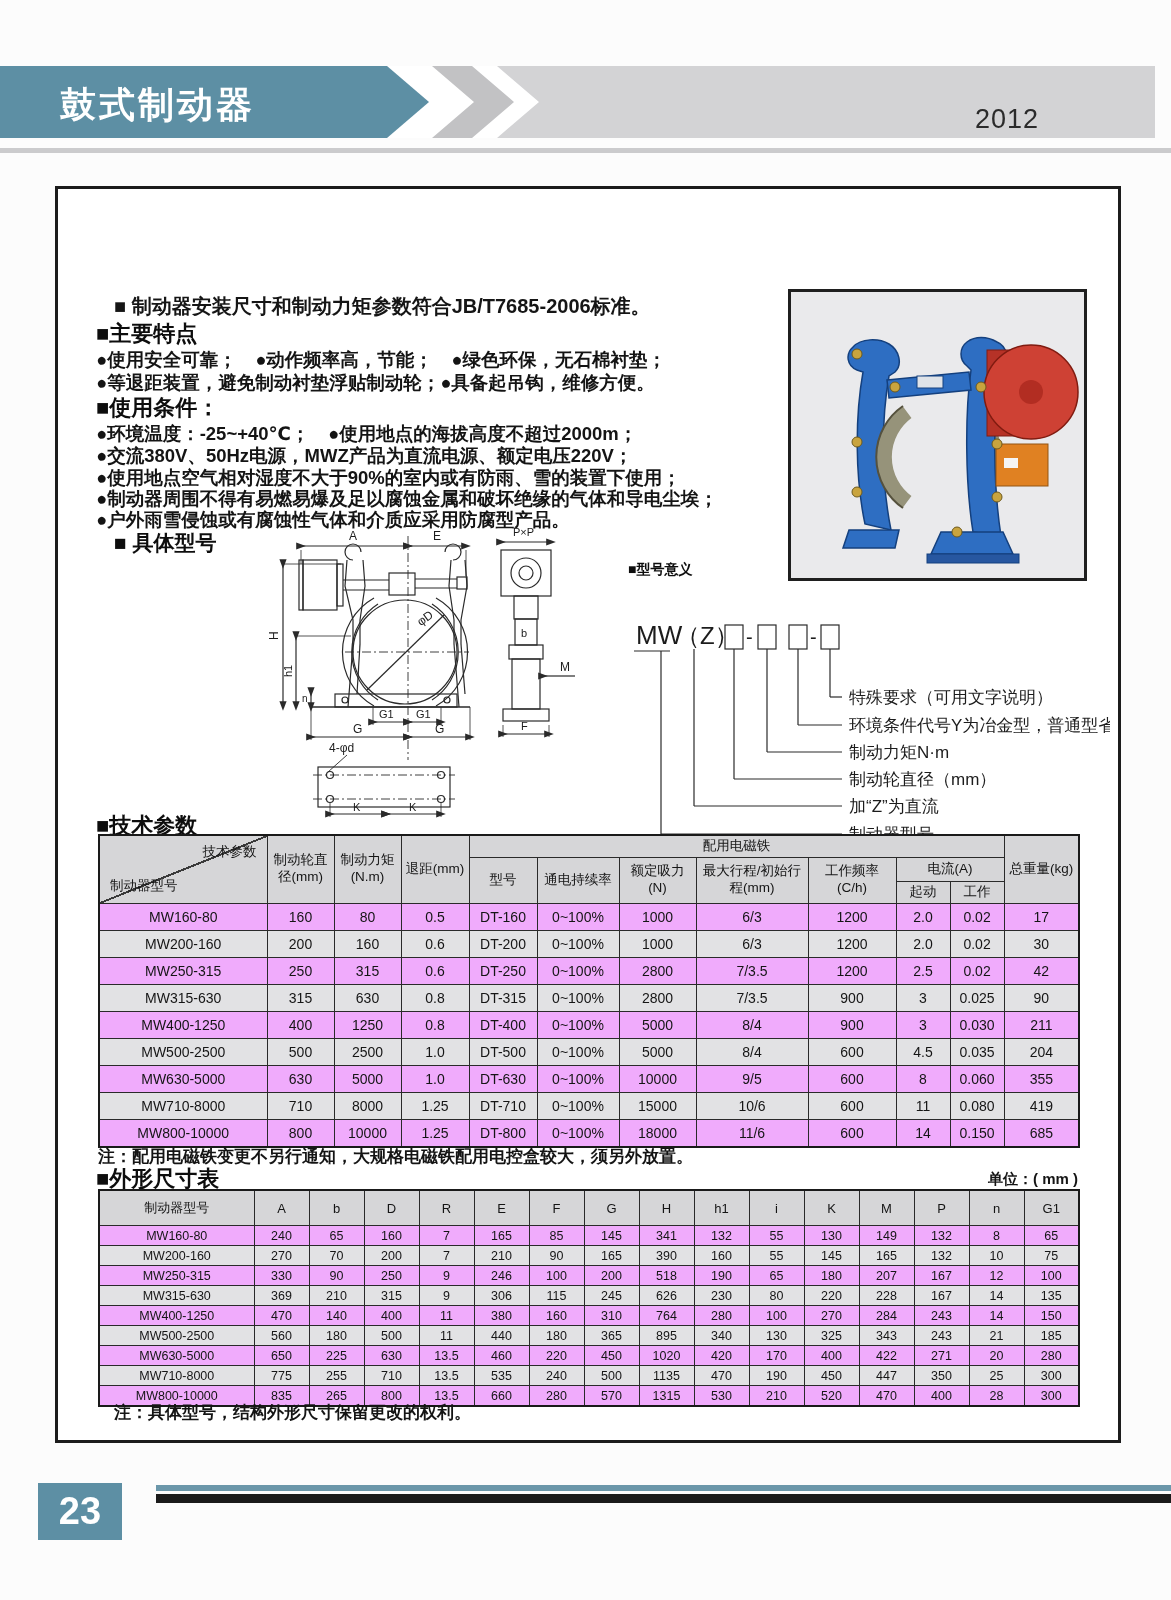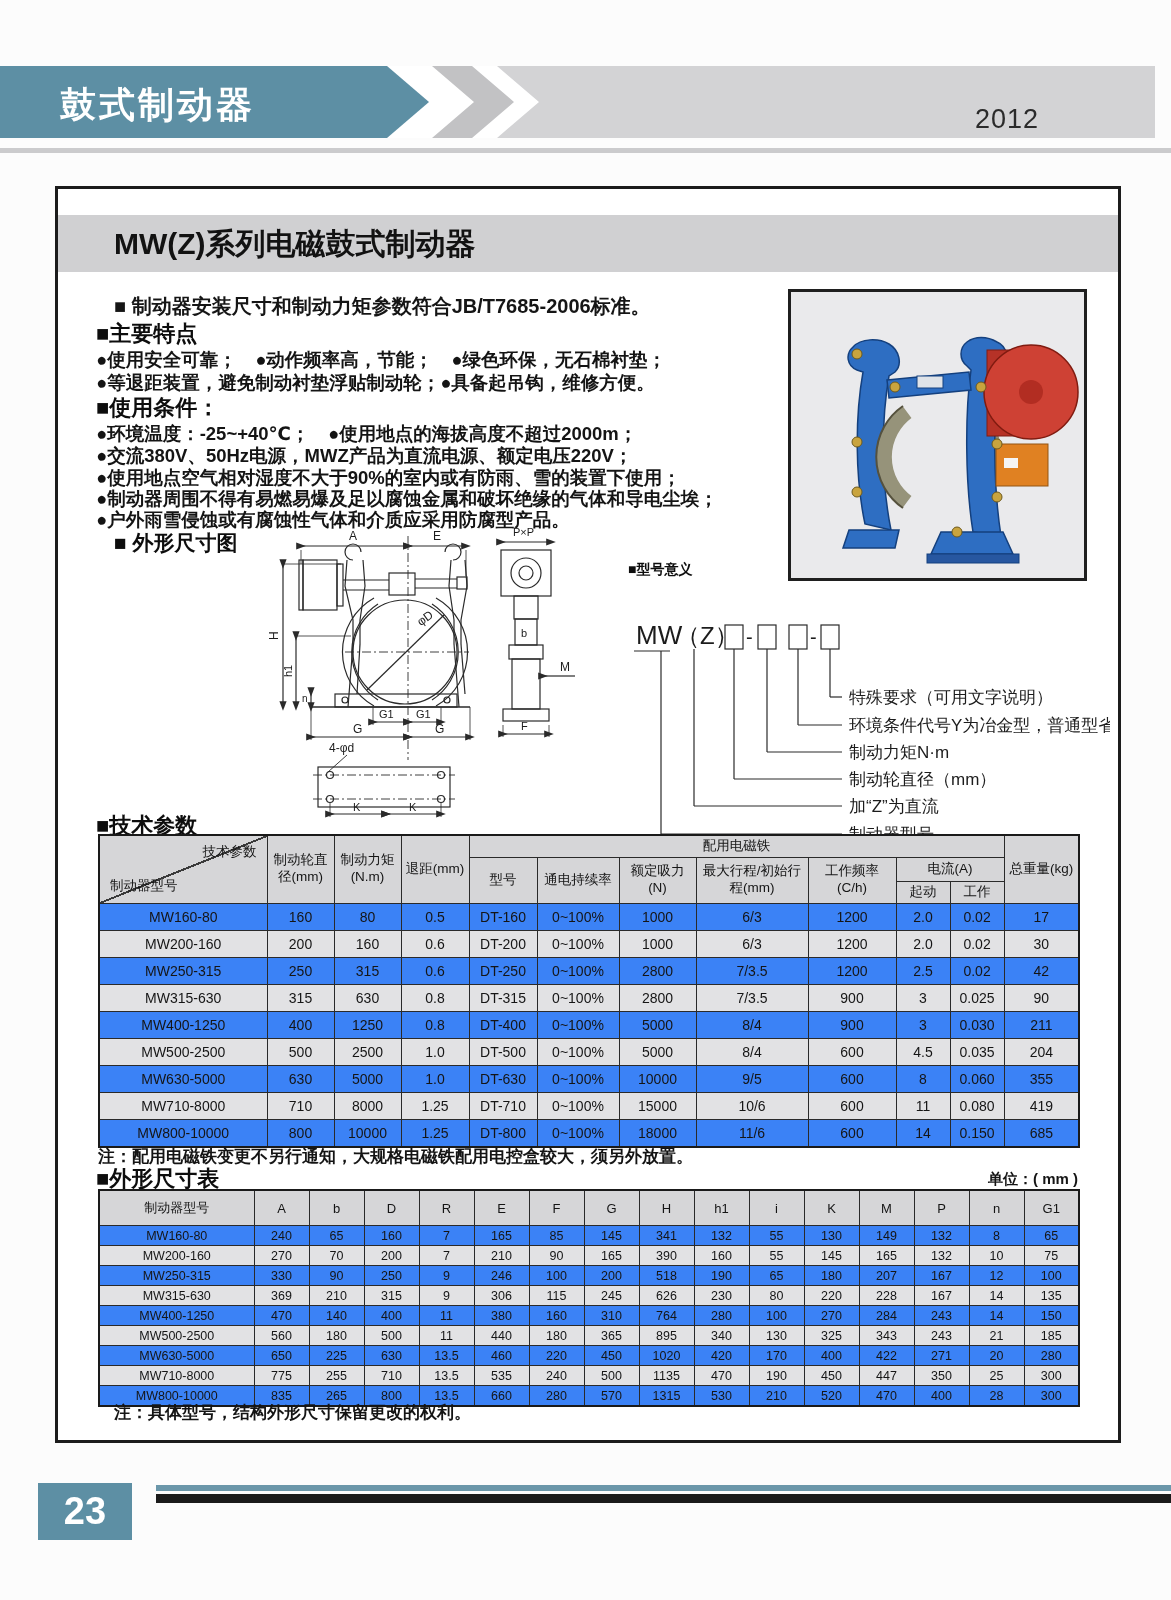--- a/index.html
+++ b/index.html
@@ -20,41 +20,41 @@
   .sec-head{font-size:22px;font-weight:800;color:#0d0d0d;}
   .bullet{font-size:18.5px;font-weight:600;color:#141414;}
 
   .draw-head{left:56px;top:340px;}
   .model-head{left:570px;top:372px;}
 
   .photo{left:730px;top:100px;width:293px;height:286px;border:3px solid #1f1f1f;background:#eaeaec;}
 
   
   .tbl-wrap{left:40px;width:980px;}
-  table{border-collapse:collapse;table-layout:fixed;width:100%;background:#3b82f6;}
+  table{border-collapse:collapse;table-layout:fixed;width:100%;background:#f0abfc;}
   th,td{border:1px solid #2a2a2a;text-align:center;vertical-align:middle;
         overflow:hidden;padding:0 2px;}
   thead th{background:#d6d6d8;font-weight:normal;}
   tbody tr:nth-child(even){background:#e2e2e4;}
   .tech{border:2px solid #1a1a1a;}
   .tech thead th{font-size:13.5px;line-height:1.25;}
   .tech tbody td{font-size:14px;height:26px;}
   .tech .h1{height:22px;}.tech .h2{height:24px;}.tech .h3{height:22px;}
   .dim{border:2px solid #1a1a1a;}
   .dim thead th{font-size:13px;height:34px;}
   .dim tbody td{font-size:12.5px;height:19px;}
   .corner{position:relative;padding:0;
     background-image:linear-gradient(to bottom right,transparent calc(50% - 1px),#3a3a3a calc(50% - 1px),#3a3a3a calc(50% + 1px),transparent calc(50% + 1px));}
   .corner .ct{position:absolute;top:8px;right:10px;font-size:13.5px;}
   .corner .cb{position:absolute;bottom:8px;left:10px;font-size:13.5px;}
   .note{font-size:17px;font-weight:600;color:#141414;}
   .unit{font-size:15px;font-weight:600;text-align:right;width:160px;}
 
   
-  .pagebox{left:38px;top:1483px;width:94px;height:57px;background:#5d8fa4;
+  .pagebox{left:38px;top:1483px;width:84px;height:57px;background:#5d8fa4;
            color:#fff;font-size:38px;font-weight:bold;text-align:center;line-height:57px;}
   .bar-teal{left:156px;top:1485px;width:1015px;height:6px;background:#6b97aa;}
   .bar-black{left:156px;top:1494px;width:1015px;height:9px;background:#1b1b1b;}
 
   svg text{font-family:"Liberation Sans","DejaVu Sans",sans-serif;fill:#1c1c1c;}
 </style>
 </head>
 <body>
 
 <div class="page">
@@ -65,36 +65,33 @@
     <polygon points="497,66 1155,66 1155,138 497,138 539,102" fill="#d3d3d5"></polygon>
     <polygon points="432,66 472,66 514,102 472,138 432,138 474,102" fill="#c2c2c4"></polygon>
     <polygon points="0,66 387,66 429,102 387,138 0,138" fill="#5d8fa4"></polygon>
     <rect x="0" y="148" width="1171" height="5" fill="#cbcbcd"></rect>
   </svg>
   <div class="abs band-title">鼓式制动器</div>
   <div class="abs band-year">2012</div>
 
   <div class="abs content">
 
-    <div class="abs titlebar">
-      <span>MW(Z)系列电磁鼓式制动器</span>
-    </div>
 
     <div class="abs std-line">■ 制动器安装尺寸和制动力矩参数符合JB/T7685-2006标准。</div>
     <div class="abs sec-head" style="left:38px;top:130px">■主要特点</div>
     <div class="abs bullet" style="left:38px;top:181px">●等退距装置，避免制动衬垫浮贴制动轮；●具备起吊钩，维修方便。</div>
     <div class="abs bullet" style="left:38px;top:158px">●使用安全可靠；　●动作频率高，节能；　●绿色环保，无石棉衬垫；</div>
     <div class="abs sec-head" style="left:38px;top:204px">■使用条件：</div>
     <div class="abs bullet" style="left:38px;top:232px">●环境温度：-25~+40℃；　●使用地点的海拔高度不超过2000m；</div>
     <div class="abs bullet" style="left:38px;top:254px">●交流380V、50Hz电源，MWZ产品为直流电源、额定电压220V；</div>
     <div class="abs bullet" style="left:38px;top:276px">●使用地点空气相对湿度不大于90%的室内或有防雨、雪的装置下使用；</div>
     <div class="abs bullet" style="left:38px;top:297px">●制动器周围不得有易燃易爆及足以腐蚀金属和破坏绝缘的气体和导电尘埃；</div>
     <div class="abs bullet" style="left:38px;top:318px">●户外雨雪侵蚀或有腐蚀性气体和介质应采用防腐型产品。</div>
 
-    <div class="abs sec-head draw-head" style="font-size:21px">■ 外形尺寸图</div>
+    <div class="abs sec-head draw-head" style="font-size:21px">■ 具体型号</div>
 
     <svg class="abs" style="left:205px;top:335px" width="335" height="300" viewBox="0 0 335 300" stroke="#2a2a2a" fill="none" stroke-width="1.2">
       <defs>
         <marker id="ar" markerWidth="8" markerHeight="8" refX="4" refY="4" orient="auto">
           <path d="M0,1 L8,4 L0,7 z" fill="#2a2a2a" stroke="none"></path>
         </marker>
       </defs>
 
       <line x1="145" y1="12" x2="145" y2="236" stroke-dasharray="9 3 2 3" stroke-width="0.9"></line>
       <line x1="82" y1="128" x2="206" y2="128" stroke-dasharray="9 3 2 3" stroke-width="0.9"></line>

